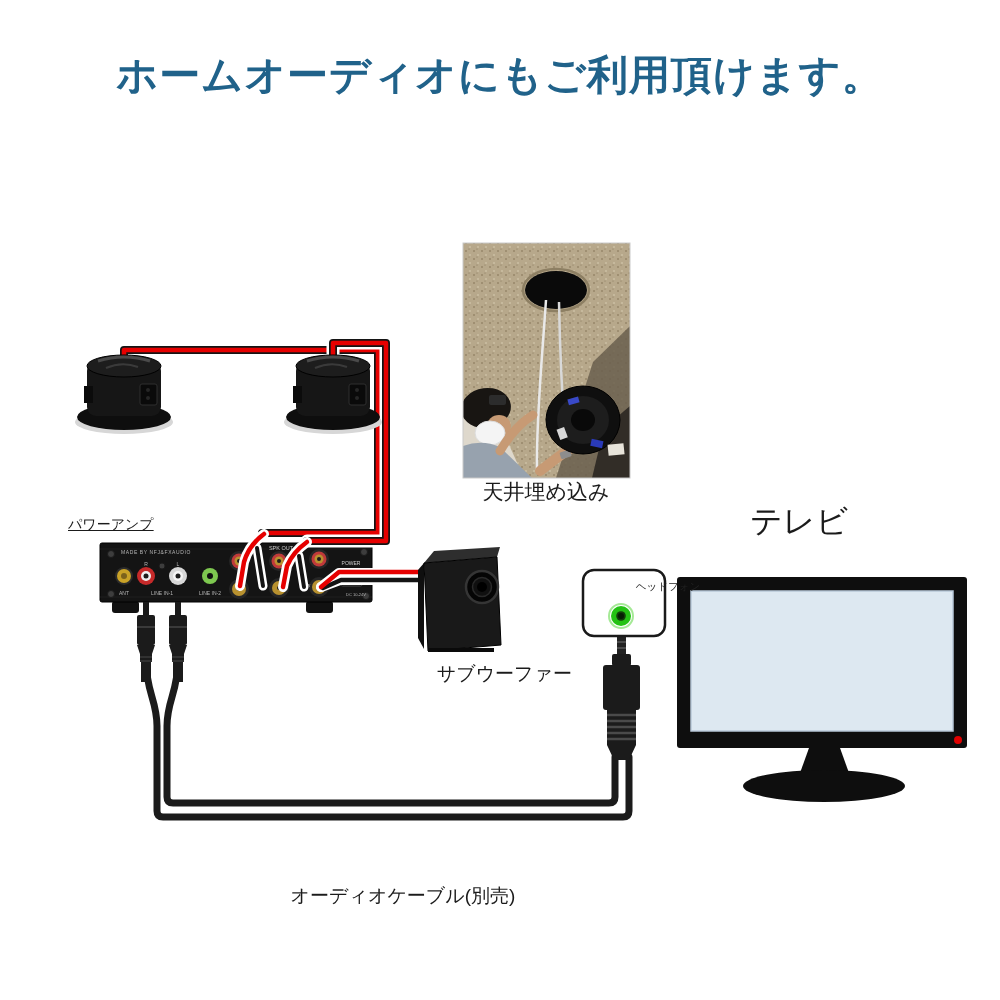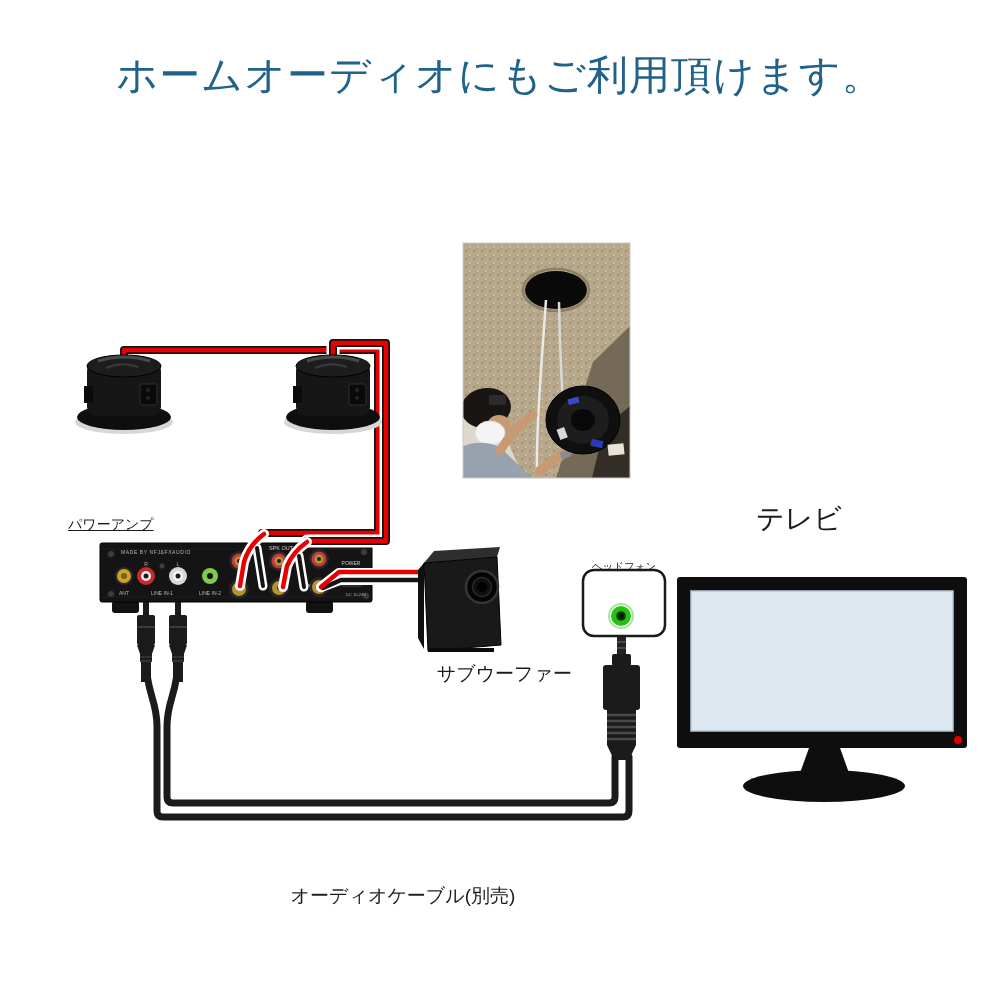--- a/index.html
+++ b/index.html
@@ -1,27 +1,27 @@
 <!DOCTYPE html>
 <html><head>
 <meta charset="utf-8">
 <style>
   html,body{margin:0;padding:0;background:#fff;}
   .canvas{position:relative;width:1000px;height:1000px;background:#ffffff;overflow:hidden;
           font-family:"Liberation Sans","DejaVu Sans",sans-serif;}
   svg.layer{position:absolute;left:0;top:0;width:1000px;height:1000px;}
   .title{position:absolute;top:48px;left:0;width:1000px;text-align:center;
-         font-size:41px;font-weight:normal;color:#20628a;letter-spacing:1px;}
+         font-size:41px;font-weight:bold;color:#20628a;letter-spacing:1px;}
   .label{position:absolute;color:#1b1b1b;}
   .lbl-poweramp{left:68px;top:516px;font-size:14px;text-decoration:underline;}
   .lbl-ceiling{left:446px;top:478px;width:200px;text-align:center;font-size:21px;}
-  .lbl-tv{left:699px;top:500px;width:200px;text-align:center;font-size:28px;}
+  .lbl-tv{left:699px;top:500px;width:200px;text-align:center;font-size:32px;}
   .lbl-subwoofer{left:372px;top:661px;width:200px;text-align:right;font-size:19px;}
   .lbl-audiocable{left:253px;top:835px;width:300px;text-align:center;font-size:19px;margin-top:48px;}
-  .lbl-headphone{left:584px;top:560px;width:80px;text-align:center;font-size:10.5px;color:#222;}
+  .lbl-headphone{left:584px;top:580px;width:80px;text-align:center;font-size:10.5px;color:#222;padding-left:44px;}
   text{font-family:"Liberation Sans","DejaVu Sans",sans-serif;}
 </style>
 </head>
 <body>
 
 <div class="canvas">
 
   <div class="title">ホームオーディオにもご利用頂けます。</div>
 
   <svg class="layer" viewBox="0 0 1000 1000">
@@ -260,18 +260,19 @@
     <g>
       <rect x="677" y="577" width="290" height="171" rx="3" fill="#0e0e0e"></rect>
       <rect x="691" y="591" width="262" height="140" fill="#dde8f1" stroke="#b8c8d8" stroke-width="1.5"></rect>
       <circle cx="958" cy="740" r="4" fill="#e00000"></circle>
       <polygon points="809,748 840,748 849,773 800,773" fill="#0e0e0e"></polygon>
       <ellipse cx="824" cy="786" rx="81" ry="16" fill="#0e0e0e"></ellipse>
     </g>
   </svg>
 
   <div class="label lbl-poweramp">パワーアンプ</div>
+  <div class="label lbl-ceiling">天井埋め込み</div>
   <div class="label lbl-tv">テレビ</div>
   <div class="label lbl-subwoofer">サブウーファー</div>
   <div class="label lbl-audiocable">オーディオケーブル(別売)</div>
   <div class="label lbl-headphone">ヘッドフォン</div>
 
 </div>
 
 </body></html>

